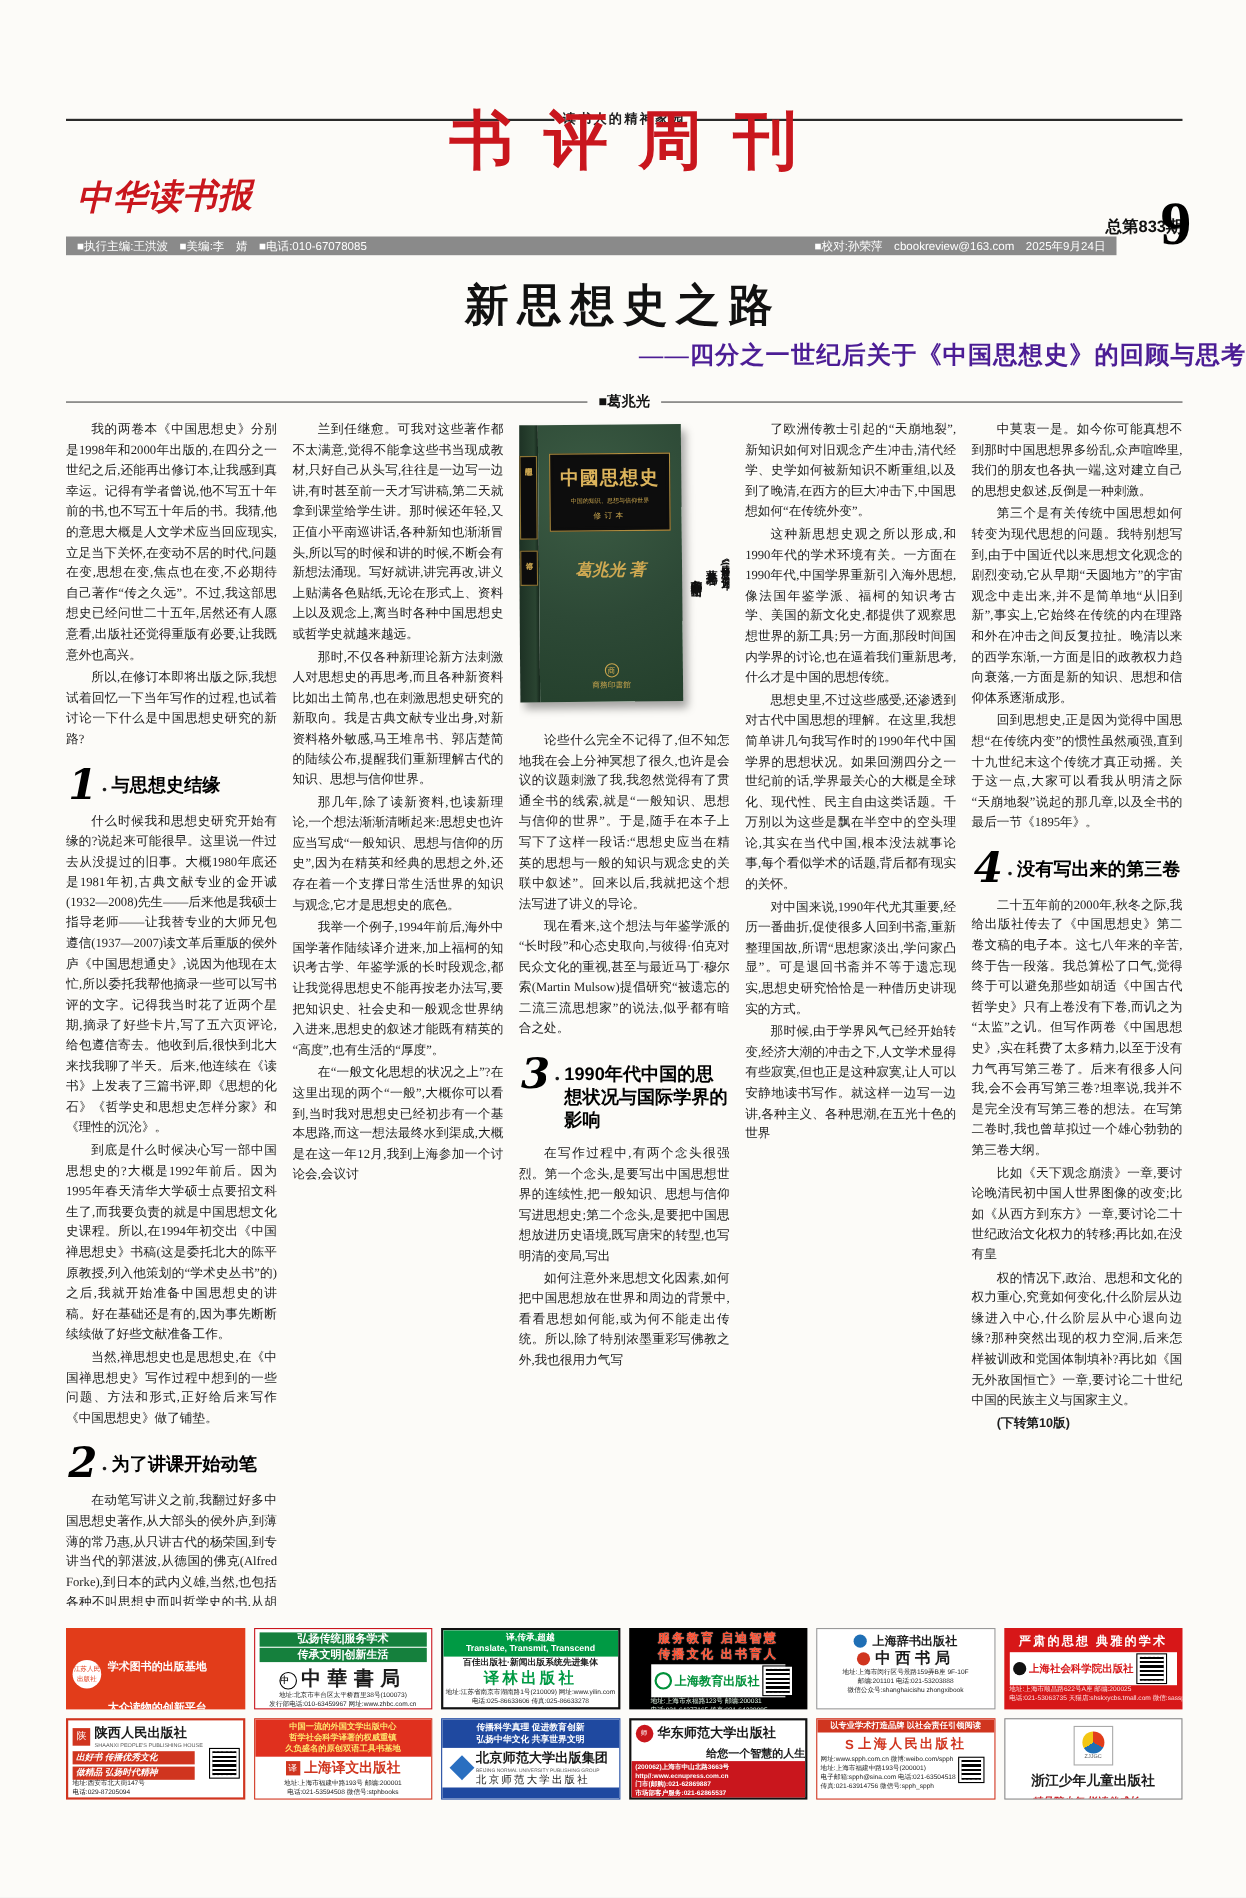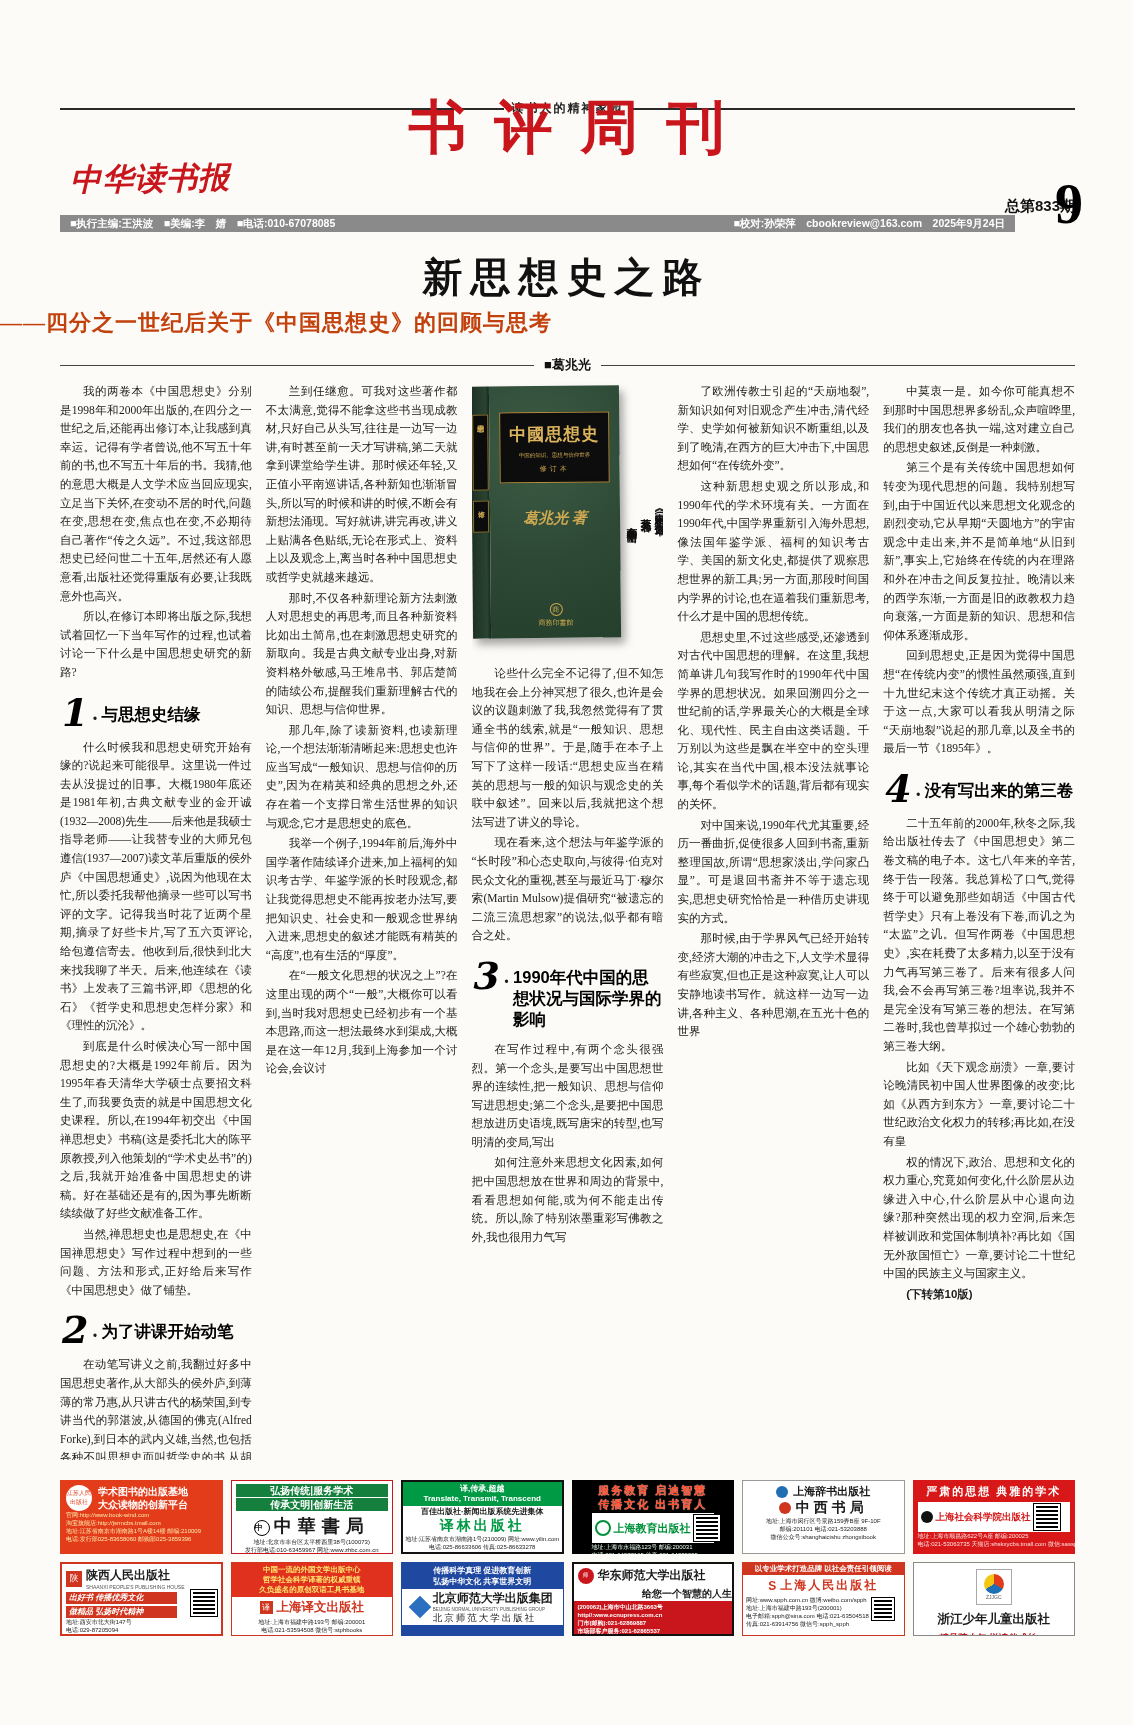--- a/index.html
+++ b/index.html
@@ -8,25 +8,25 @@
 
   
   .topline{position:absolute;top:100px;left:60px;right:58px;display:flex;align-items:center;gap:8px;}
   .topline .rule{flex:1;height:2px;background:#2a2a2a;}
   .topline .slogan{font-family:"Liberation Sans","DejaVu Sans",sans-serif;font-weight:bold;font-size:12px;letter-spacing:2px;color:#222;}
   .brand{position:absolute;left:70px;top:158px;font-size:31px;font-weight:bold;font-style:italic;color:#c9161d;letter-spacing:1px;transform:rotate(-1deg);}
   .masthead-title{position:absolute;top:96px;left:0;width:100%;text-align:center;font-size:58px;font-weight:bold;color:#c9161d;letter-spacing:28px;text-indent:28px;line-height:1.1;}
   .issue{position:absolute;right:58px;top:197px;font-family:"Liberation Sans","DejaVu Sans",sans-serif;font-size:15px;font-weight:bold;color:#111;}
   .pagenum{position:absolute;right:50px;top:176px;font-size:56px;font-weight:bold;color:#000;line-height:1;}
   .infobar{position:absolute;left:60px;top:215px;width:955px;height:17px;background:#8a8a8a;display:flex;justify-content:space-between;align-items:center;padding:0 10px;box-sizing:border-box;}
-  .infobar span{font-family:"Liberation Sans","DejaVu Sans",sans-serif;font-size:10.5px;font-weight:bold;color:#fff;white-space:nowrap;}
+  .infobar span{font-family:"Liberation Sans","DejaVu Sans",sans-serif;font-size:10.5px;font-weight:normal;color:#fff;white-space:nowrap;}
 
   
   .headline{position:absolute;top:250px;left:0;width:100%;margin:0;text-align:center;font-size:40px;font-weight:bold;letter-spacing:8px;color:#111;}
-  .subhead{position:absolute;top:308px;left:0;width:100%;text-align:left;font-size:22px;font-weight:bold;letter-spacing:1px;color:#c2410c;}
+  .subhead{position:absolute;top:308px;left:0;width:100%;text-align:right;font-size:22px;font-weight:bold;letter-spacing:1px;color:#4c1d95;}
   .authorline{position:absolute;top:356px;left:60px;right:58px;display:flex;align-items:center;gap:10px;}
   .authorline .aline{flex:1;height:1px;background:#444;}
   .authorline .aname{font-family:"Liberation Sans","DejaVu Sans",sans-serif;font-size:13px;font-weight:bold;color:#111;}
 
   
   .body-grid{position:absolute;top:382px;left:60px;width:1015px;height:1078px;display:grid;grid-template-columns:repeat(5,1fr);column-gap:14px;}
   .col{overflow:hidden;height:1078px;}
   .col p{margin:0 0 2px 0;font-size:11.5px;line-height:18.6px;text-align:justify;text-indent:2em;color:#1c1c1c;}
   .sec-head{display:flex;align-items:flex-start;gap:4px;margin:16px 0 10px 2px;}
   .sec-num{font-size:38px;line-height:30px;font-weight:bold;font-style:italic;font-family:"DejaVu Serif","Liberation Serif",serif;color:#000;}
@@ -59,21 +59,21 @@
   .ad{overflow:hidden;box-sizing:border-box;font-family:"Liberation Sans","DejaVu Sans",sans-serif;position:relative;}
   .ad .tiny{font-size:6px;line-height:8px;white-space:nowrap;}
   .qr{width:22px;height:22px;background:
     repeating-linear-gradient(0deg,#000 0 2px,#fff 2px 4px),
     repeating-linear-gradient(90deg,#000 0 2px,rgba(255,255,255,.6) 2px 4px);
     border:2px solid #fff;outline:1px solid #000;flex:none;}
   
   .ad1{background:#e23c1a;color:#fff;padding:5px 6px;}
   .ad1 .row{display:flex;align-items:center;gap:6px;}
   .ad1 .logo{width:26px;height:26px;border-radius:50%;background:#fff;color:#e23c1a;font-size:6px;display:flex;align-items:center;justify-content:center;text-align:center;flex:none;}
-  .ad1 .big{font-size:10px;font-weight:bold;line-height:13px;}
+  .ad1 .big{font-size:10px;font-weight:bold;line-height:13px;margin-top:24px;}
   .ad1 .tiny{color:#ffe9a8;}
   
   .ad2{background:#fff;border:1px solid #c9161d;padding:2px 4px;text-align:center;}
   .ad2 .band{background:#15803d;color:#fff;font-weight:bold;font-size:10px;line-height:13px;margin:1px 0;}
   .ad2 .cal{font-family:"Liberation Serif","DejaVu Serif",serif;font-size:18px;font-weight:bold;letter-spacing:6px;margin-top:3px;}
   .ad2 .seal{display:inline-block;width:14px;height:14px;border:1px solid #000;border-radius:50%;font-size:8px;line-height:14px;vertical-align:middle;margin-right:4px;}
   
   .ad3{background:#fff;border:2px solid #111;}
   .ad3 .band{background:#009a44;color:#fff;text-align:center;font-size:8px;font-weight:bold;line-height:10px;padding:2px 0;}
   .ad3 .badge{font-size:8px;font-weight:bold;text-align:center;line-height:11px;}

